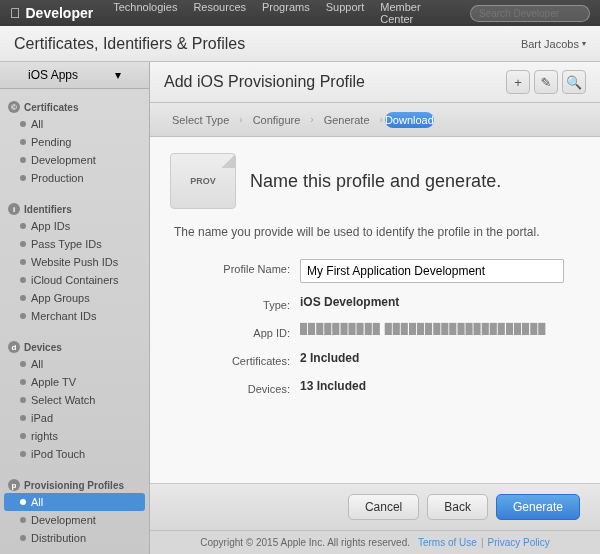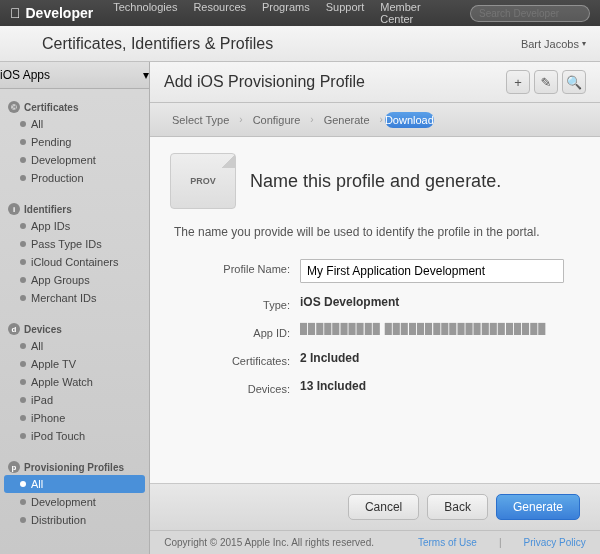--- a/index.html
+++ b/index.html
@@ -62,21 +62,20 @@
       height: 36px;
       display: flex;
       align-items: center;
       padding: 0 14px;
       justify-content: space-between;
     }
     .sub-header-title {
       font-size: 16px;
       font-weight: 300;
       color: #333;
-      margin-left: 28px;
     }
     .sub-header-user {
       font-size: 11px;
       color: #555;
       display: flex;
       align-items: center;
       gap: 3px;
       cursor: pointer;
     }
     .chevron-down {
@@ -94,21 +93,21 @@
     .sidebar {
       width: 150px;
       background: linear-gradient(to bottom, #d8d8d8, #c8c8c8);
       border-right: 1px solid #b0b0b0;
       overflow-y: auto;
       flex-shrink: 0;
     }
     .sidebar-dropdown {
       background: linear-gradient(to bottom, #e0e0e0, #d0d0d0);
       border-bottom: 1px solid #b0b0b0;
-      padding: 6px 0;
+      padding: 6px 28px;
       display: flex;
       align-items: center;
       justify-content: space-between;
       cursor: pointer;
     }
     .sidebar-section {
       padding: 8px 0 4px 0;
     }
     .sidebar-section-header {
       padding: 4px 8px 2px 8px;
@@ -348,21 +347,21 @@
     .footer {
       background: #d8d8d8;
       border-top: 1px solid #c0c0c0;
       padding: 6px 14px;
       font-size: 10px;
       color: #666;
       text-align: center;
       display: flex;
       align-items: center;
       justify-content: center;
-      gap: 22px;
+      gap: 4px;
     }
     .footer-link {
       color: #4a90d9;
       cursor: pointer;
       text-decoration: none;
     }
     .footer-separator {
       color: #999;
     }
   </style>
@@ -431,20 +430,24 @@
       <div class="sidebar-item">
           <span class="dot"></span>
           <span>App IDs</span>
         </div>
       <div class="sidebar-item">
           <span class="dot"></span>
           <span>Pass Type IDs</span>
         </div>
       <div class="sidebar-item">
           <span class="dot"></span>
+          <span>Website Push IDs</span>
+        </div>
+      <div class="sidebar-item">
+          <span class="dot"></span>
           <span>iCloud Containers</span>
         </div>
       <div class="sidebar-item">
           <span class="dot"></span>
           <span>App Groups</span>
         </div>
       <div class="sidebar-item">
           <span class="dot"></span>
           <span>Merchant IDs</span>
         </div>
@@ -458,29 +461,29 @@
       <div class="sidebar-item">
           <span class="dot"></span>
           <span>All</span>
         </div>
       <div class="sidebar-item">
           <span class="dot"></span>
           <span>Apple TV</span>
         </div>
       <div class="sidebar-item">
           <span class="dot"></span>
-          <span>Apple Watch</span>
+          <span>Select Watch</span>
         </div>
       <div class="sidebar-item">
           <span class="dot"></span>
           <span>iPad</span>
         </div>
       <div class="sidebar-item">
           <span class="dot"></span>
-          <span>iPhone</span>
+          <span>rights</span>
         </div>
       <div class="sidebar-item">
           <span class="dot"></span>
           <span>iPod Touch</span>
         </div>
     </div>
 
     <div class="sidebar-section">
       <div class="sidebar-section-header">
         <span class="section-icon">p</span>

